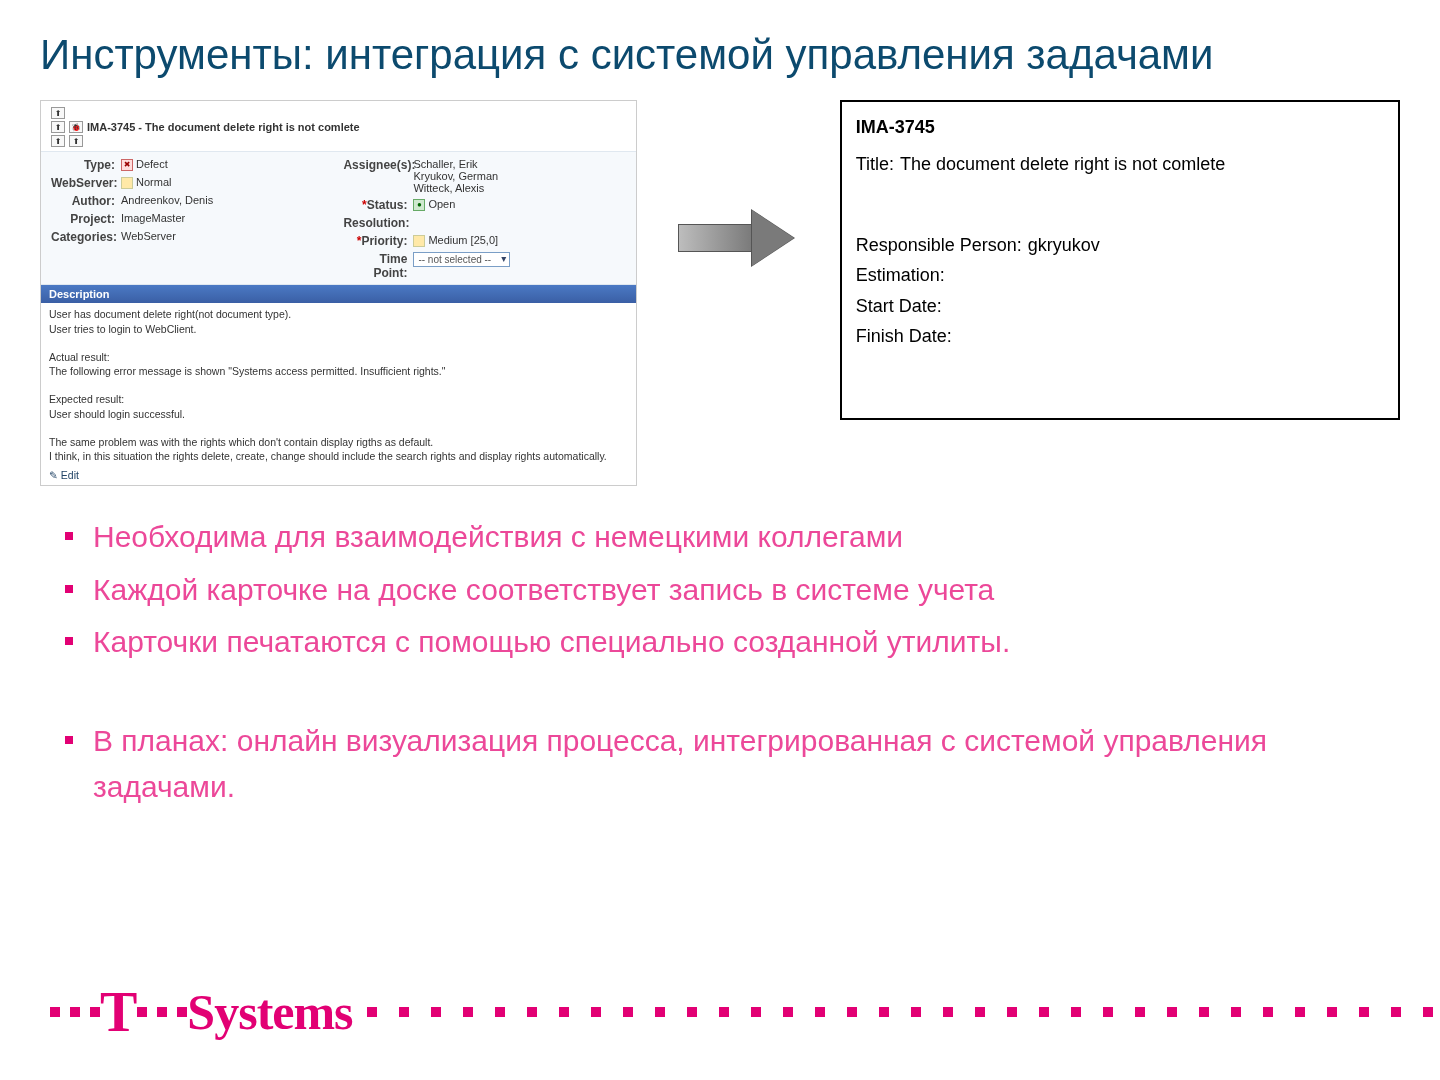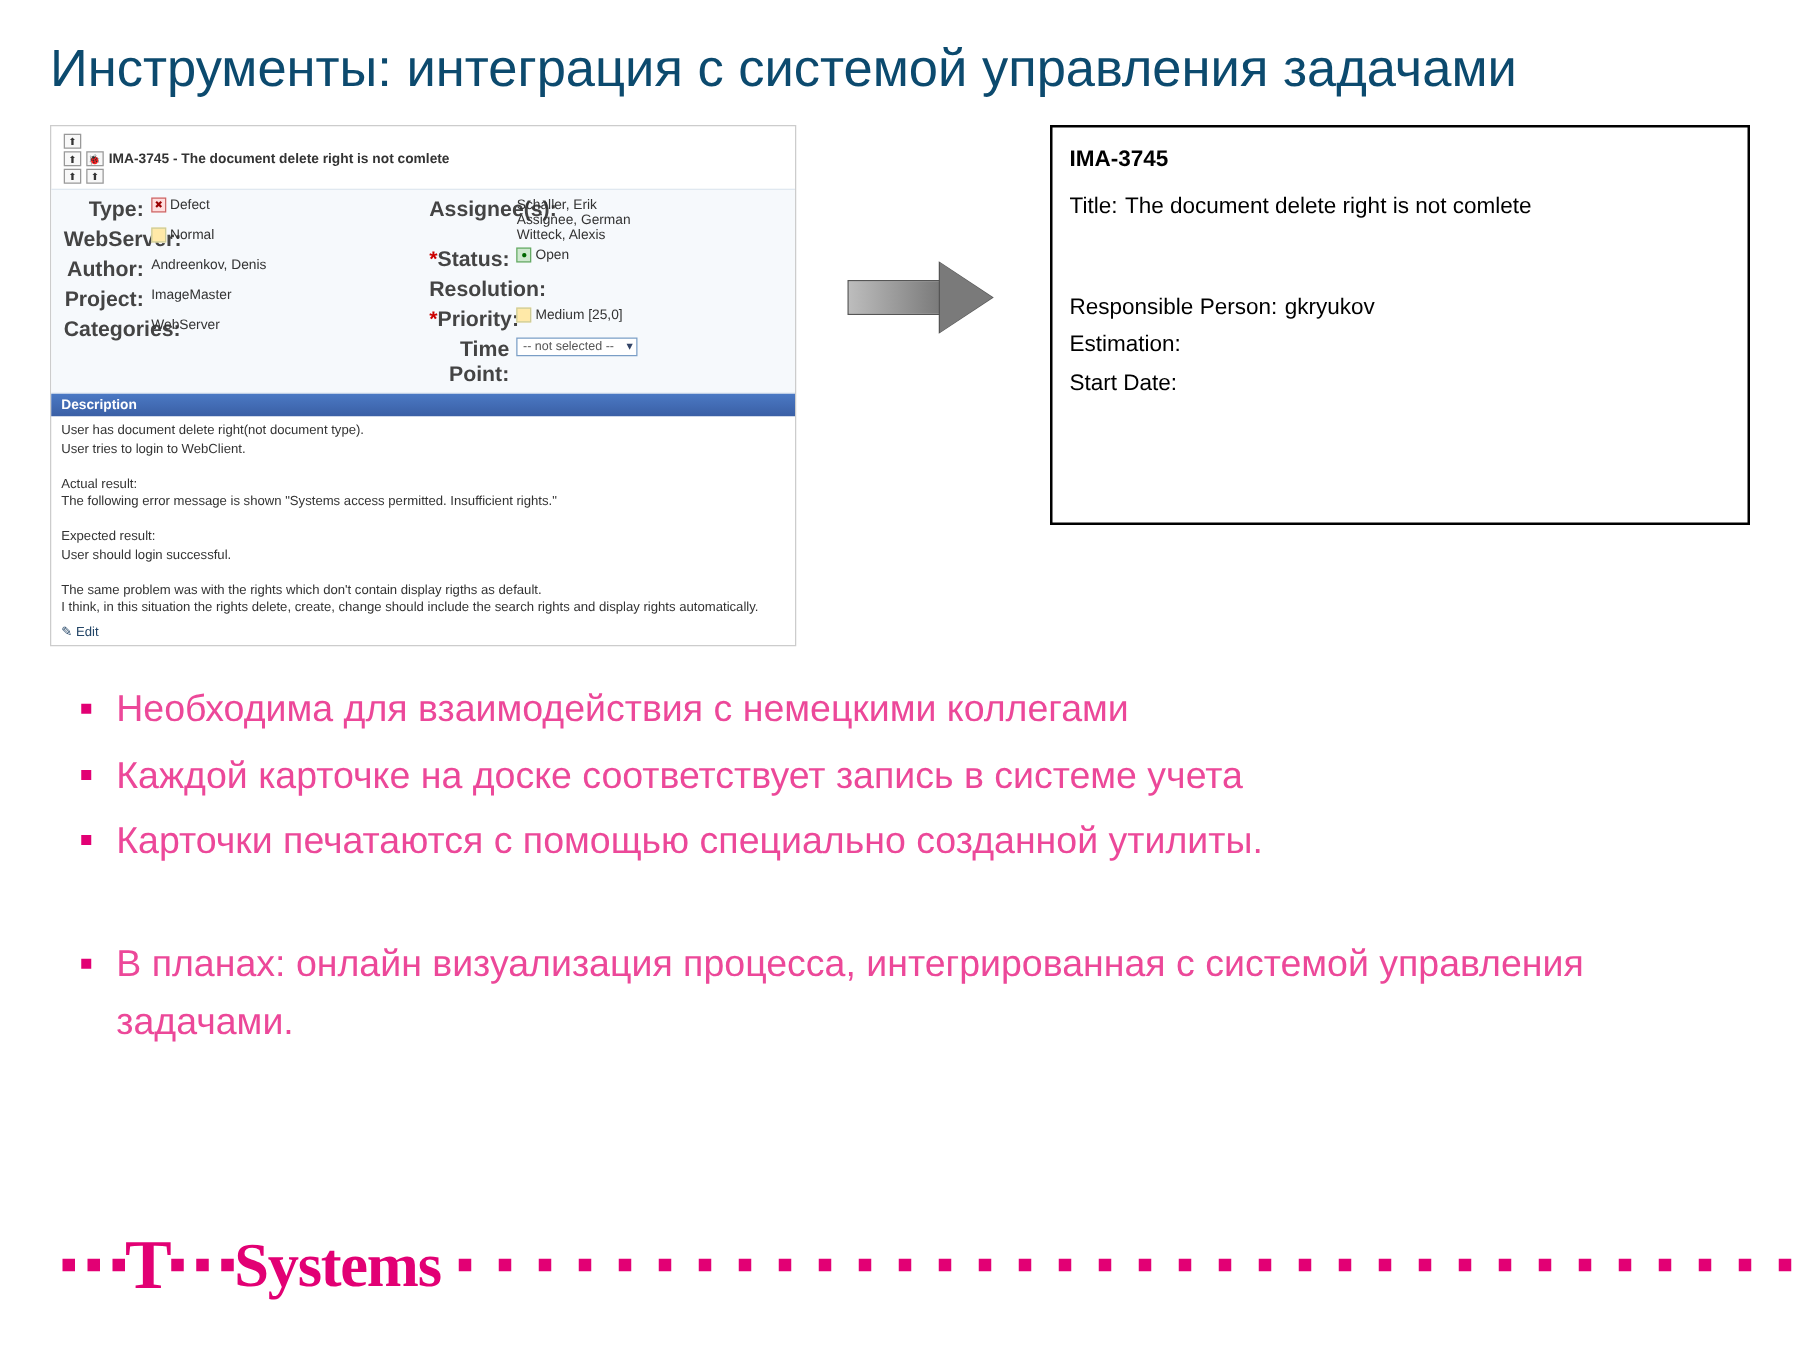--- a/index.html
+++ b/index.html
@@ -64,21 +64,21 @@
     display: flex;
     padding: 2px 0;
     align-items: flex-start;
   }
   .flabel {
     width: 70px;
     text-align: right;
     font-weight: bold;
     color: #444;
     padding-right: 6px;
-    font-size: 17px;
+    font-size: 12px;
   }
   .flabel .req { color: #c00; }
   .fval { color: #333; font-size: 11px; }
   .badge {
     display: inline-block;
     width: 12px; height: 12px;
     border: 1px solid #999;
     margin-right: 3px;
     vertical-align: middle;
     font-size: 8px;
@@ -277,21 +277,21 @@
         <div class="frow">
           <div class="flabel">Categories:</div>
           <div class="fval">WebServer</div>
         </div>
       </div>
 
       <div>
         <div class="frow">
           <div class="flabel">Assignee(s):</div>
           <div class="fval" style="white-space:pre-line">Schaller, Erik
-Assignee, German
+Kryukov, German
 Witteck, Alexis</div>
         </div>
         <div class="frow">
           <div class="flabel"><span class="req">*</span><span>Status:</span></div>
           <div class="fval"><span class="badge green">●</span><span>Open</span></div>
         </div>
         <div class="frow">
           <div class="flabel">Resolution:</div>
           <div class="fval"></div>
         </div>
@@ -342,20 +342,24 @@
     <div class="card-row">
       <span class="clabel">Responsible Person:</span>
       <span>gkryukov</span>
     </div>
     <div class="card-row">
       <span class="clabel">Estimation:</span>
       <span></span>
     </div>
     <div class="card-row">
       <span class="clabel">Start Date:</span>
+      <span></span>
+    </div>
+    <div class="card-row">
+      <span class="clabel">Finish Date:</span>
       <span></span>
     </div>
   </div>
 
 </div>
 
 <div class="bullets">
   <div class="b">Необходима для взаимодействия с немецкими коллегами</div>
   <div class="b">Каждой карточке на доске соответствует запись в системе учета</div>
   <div class="b">Карточки печатаются с помощью специально созданной утилиты.</div>

